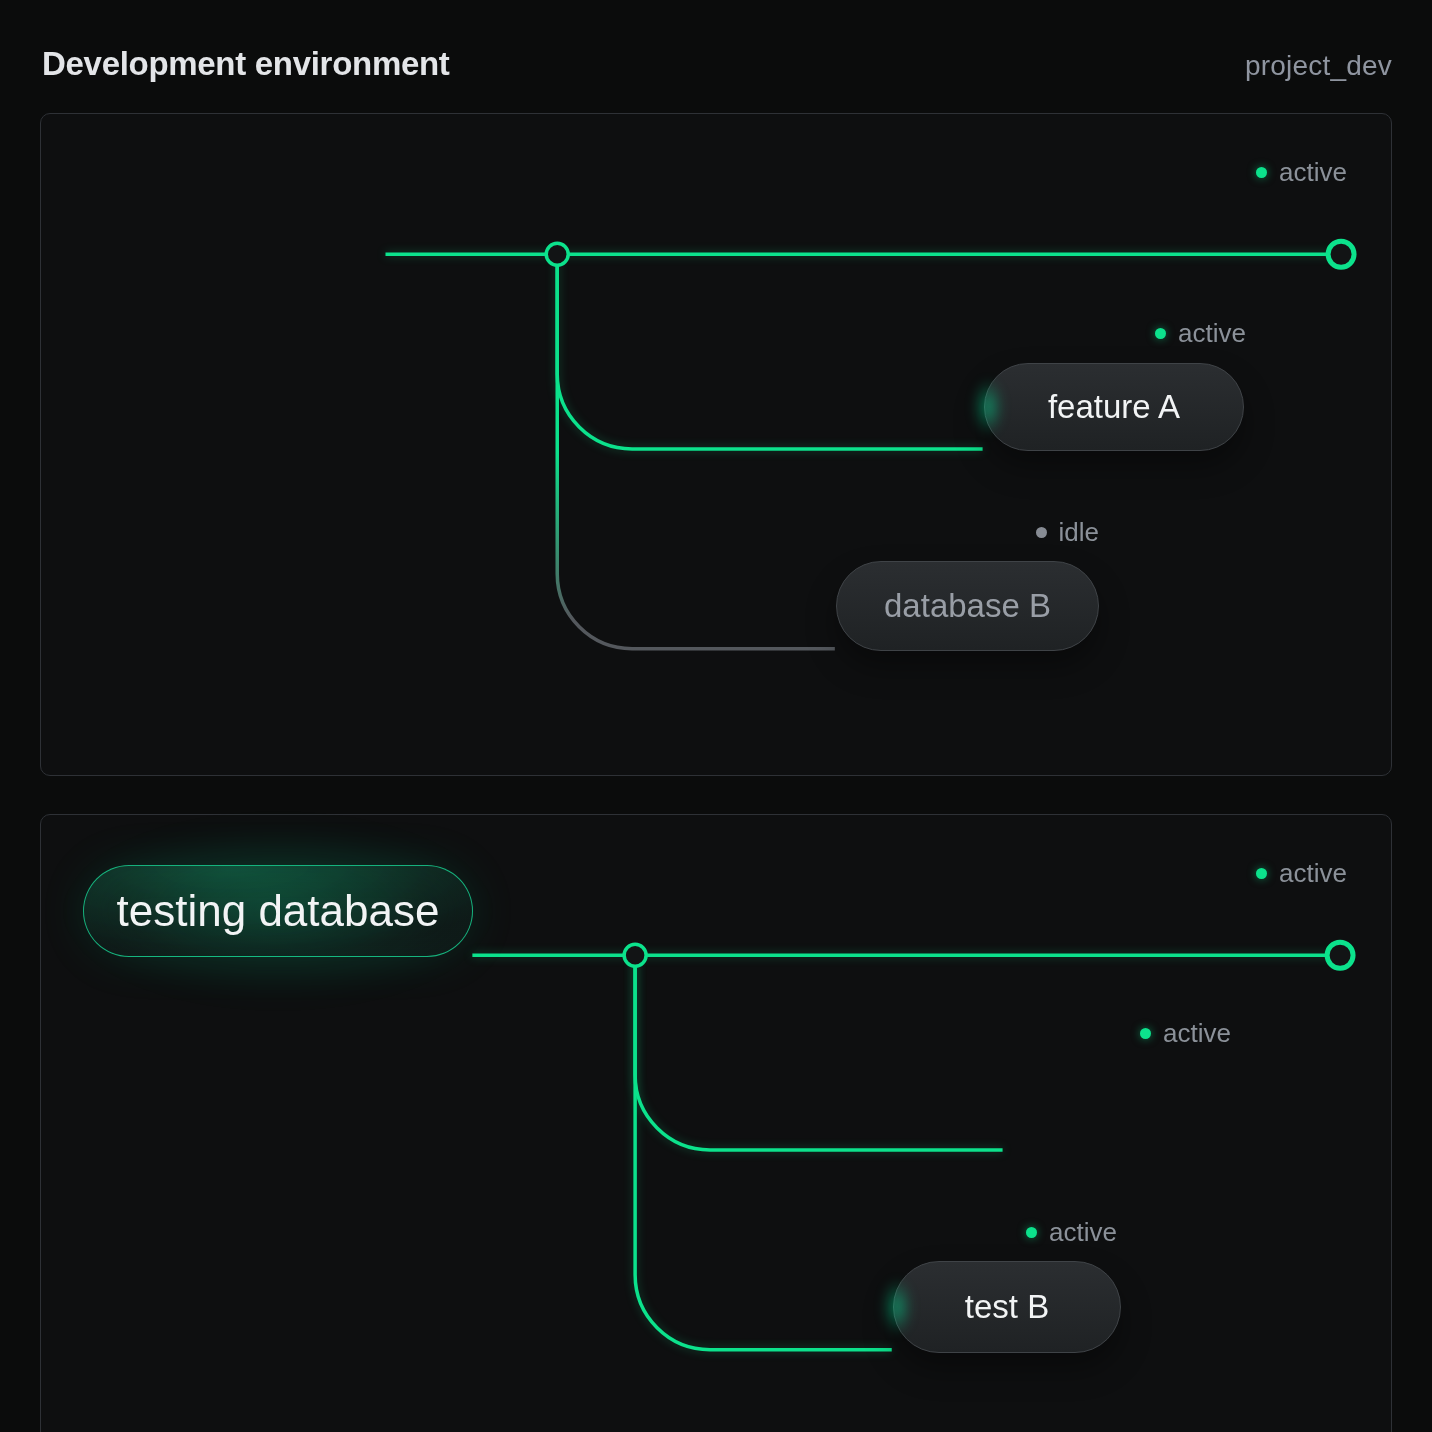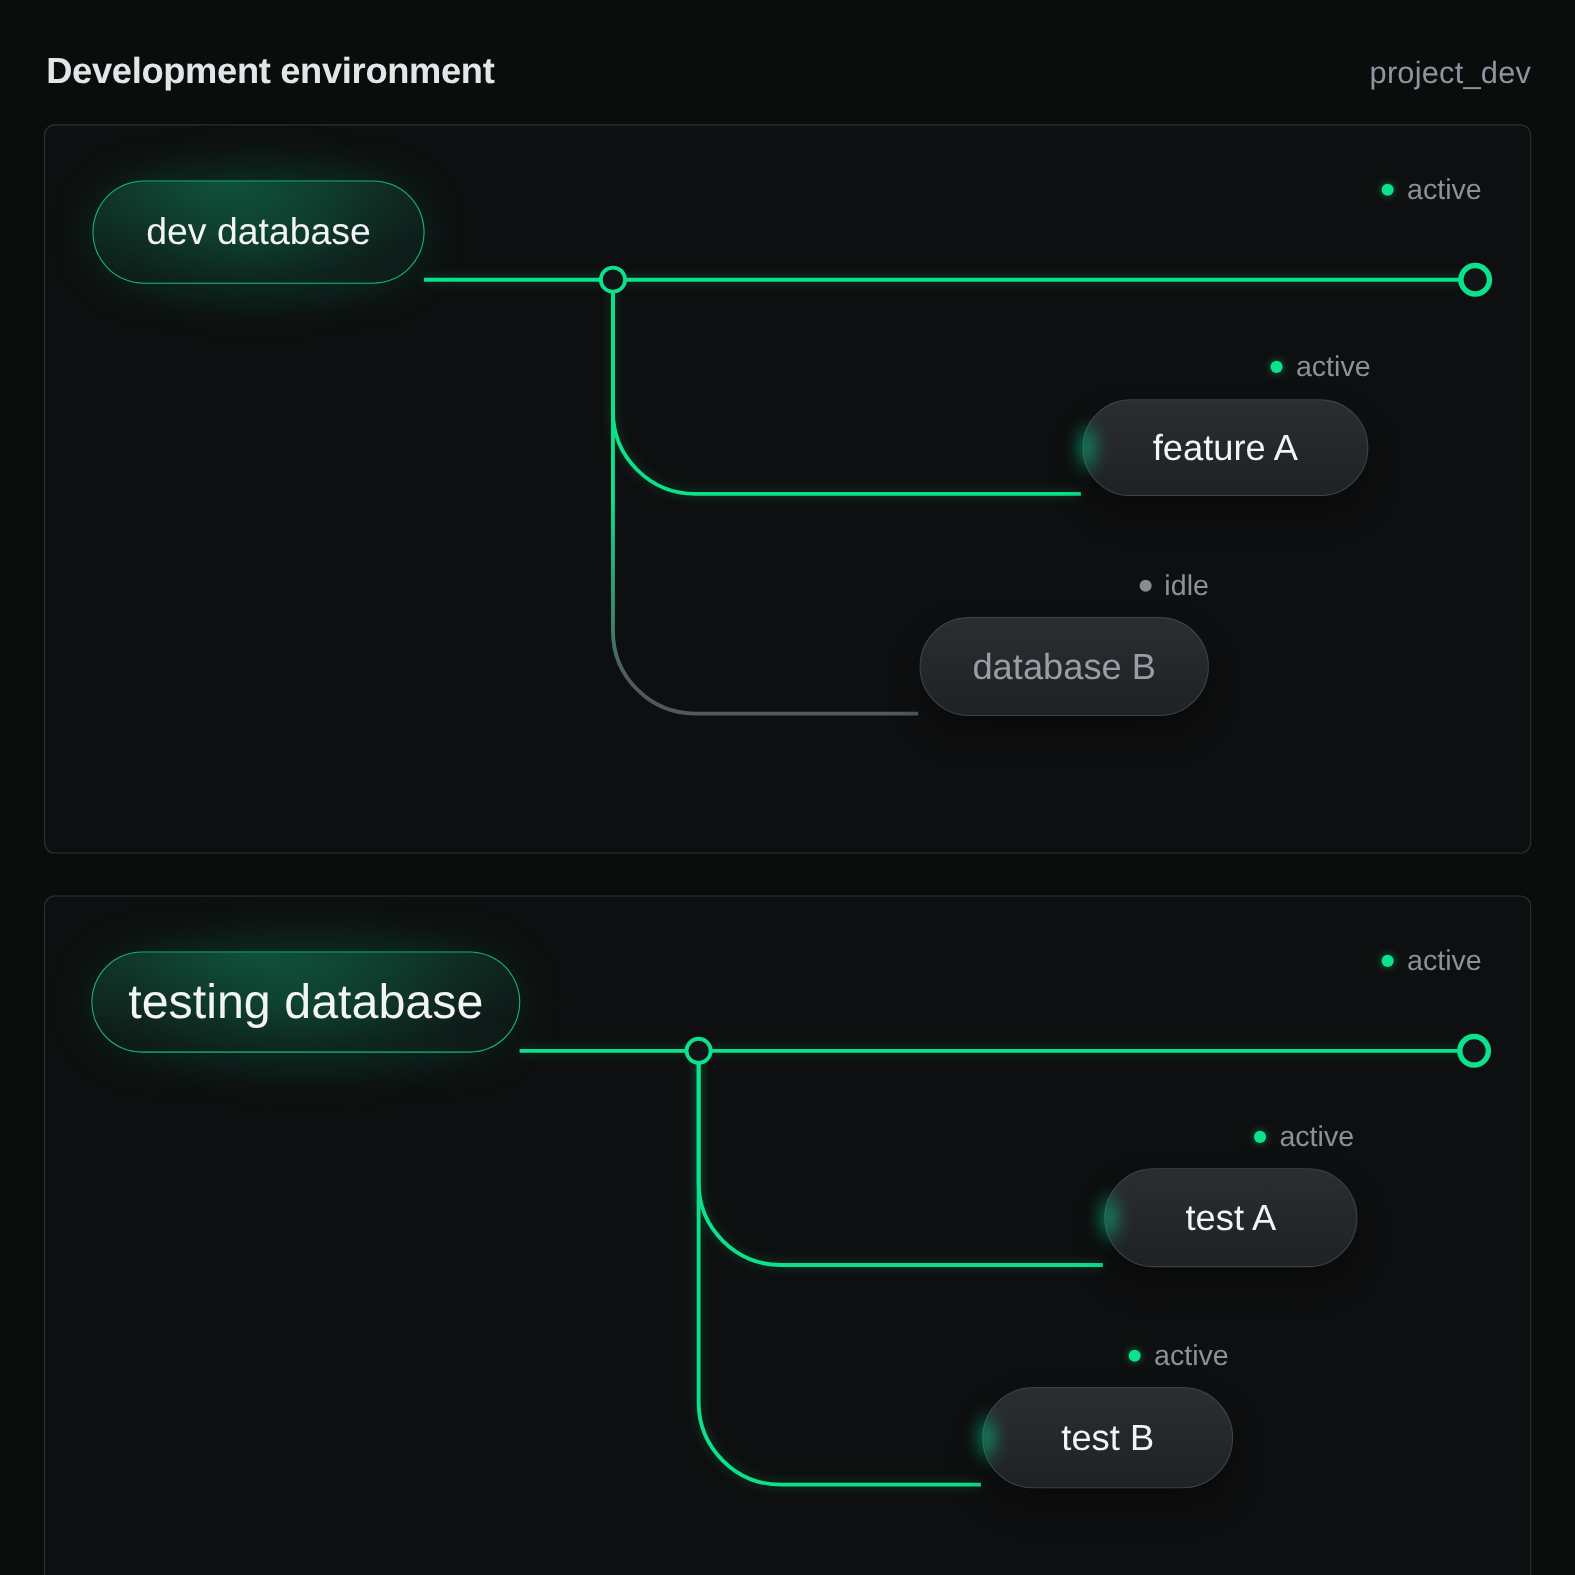--- a/index.html
+++ b/index.html
@@ -130,23 +130,20 @@
       </div>
       <div class="status status-br-a">
         <span class="dot dot-active"></span>
         <span>active</span>
       </div>
       <div class="status status-br-b">
         <span class="dot dot-idle"></span>
         <span>idle</span>
       </div>
 
-      <div class="pill pill-db">
-        <span>dev database</span>
-      </div>
       <div class="pill pill-branch pill-br-a is-active">
         <span>feature A</span>
       </div>
       <div class="pill pill-branch pill-br-b is-idle">
         <span>database B</span>
       </div>
     </div>
   </section>
 
   <section class="sec sec-1">
@@ -169,22 +166,19 @@
         <span>active</span>
       </div>
       <div class="status status-br-b">
         <span class="dot dot-active"></span>
         <span>active</span>
       </div>
 
       <div class="pill pill-db">
         <span>testing database</span>
       </div>
-      <div class="pill pill-branch pill-br-a is-active">
-        <span>test A</span>
-      </div>
       <div class="pill pill-branch pill-br-b is-active">
         <span>test B</span>
       </div>
     </div>
   </section>
 
 </main>
 
 </body></html>

